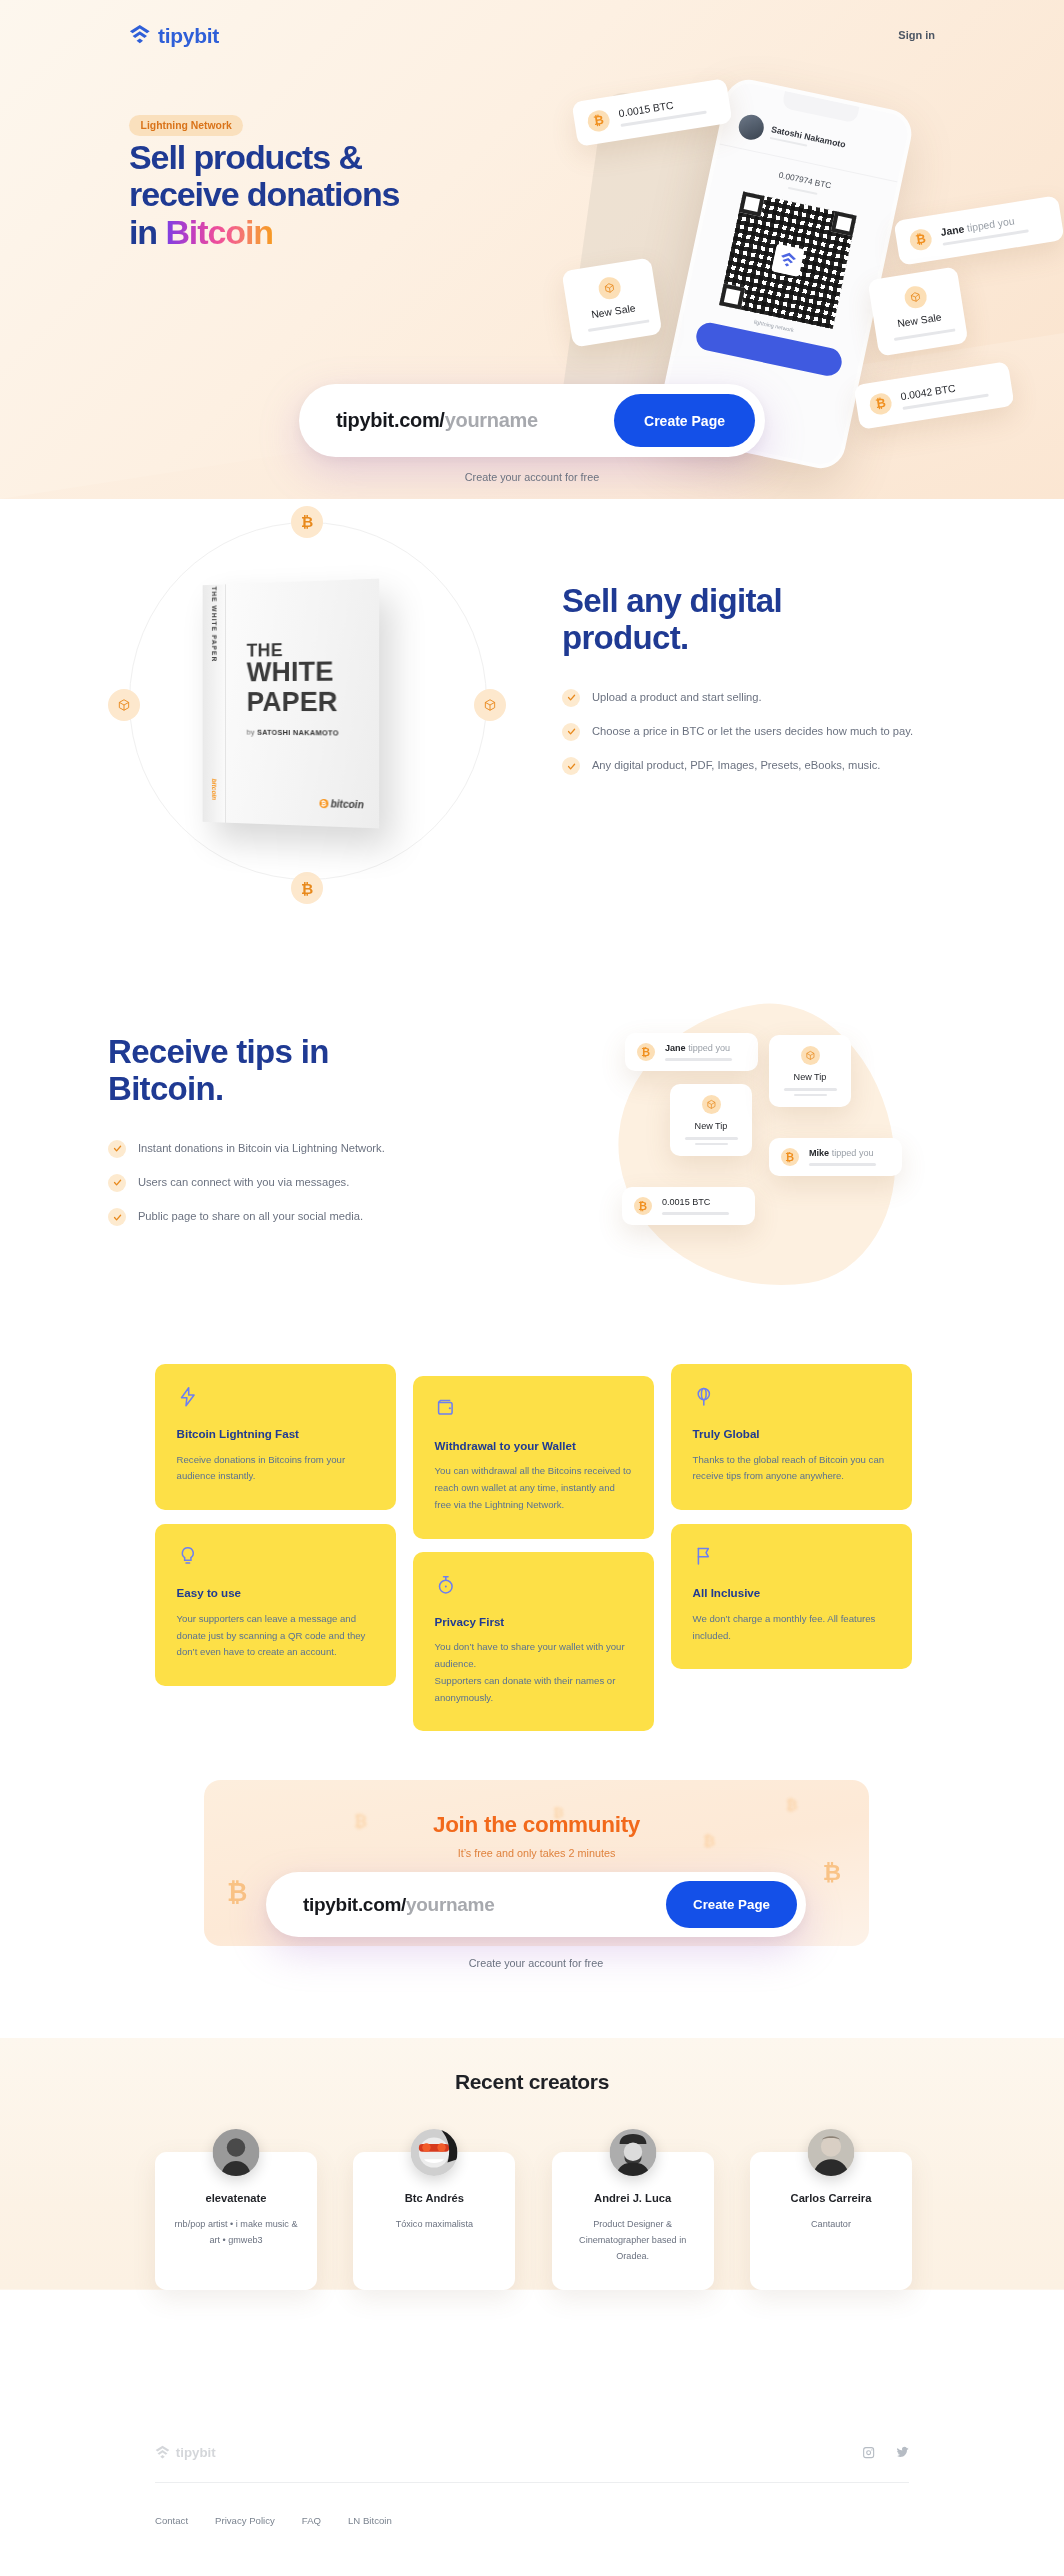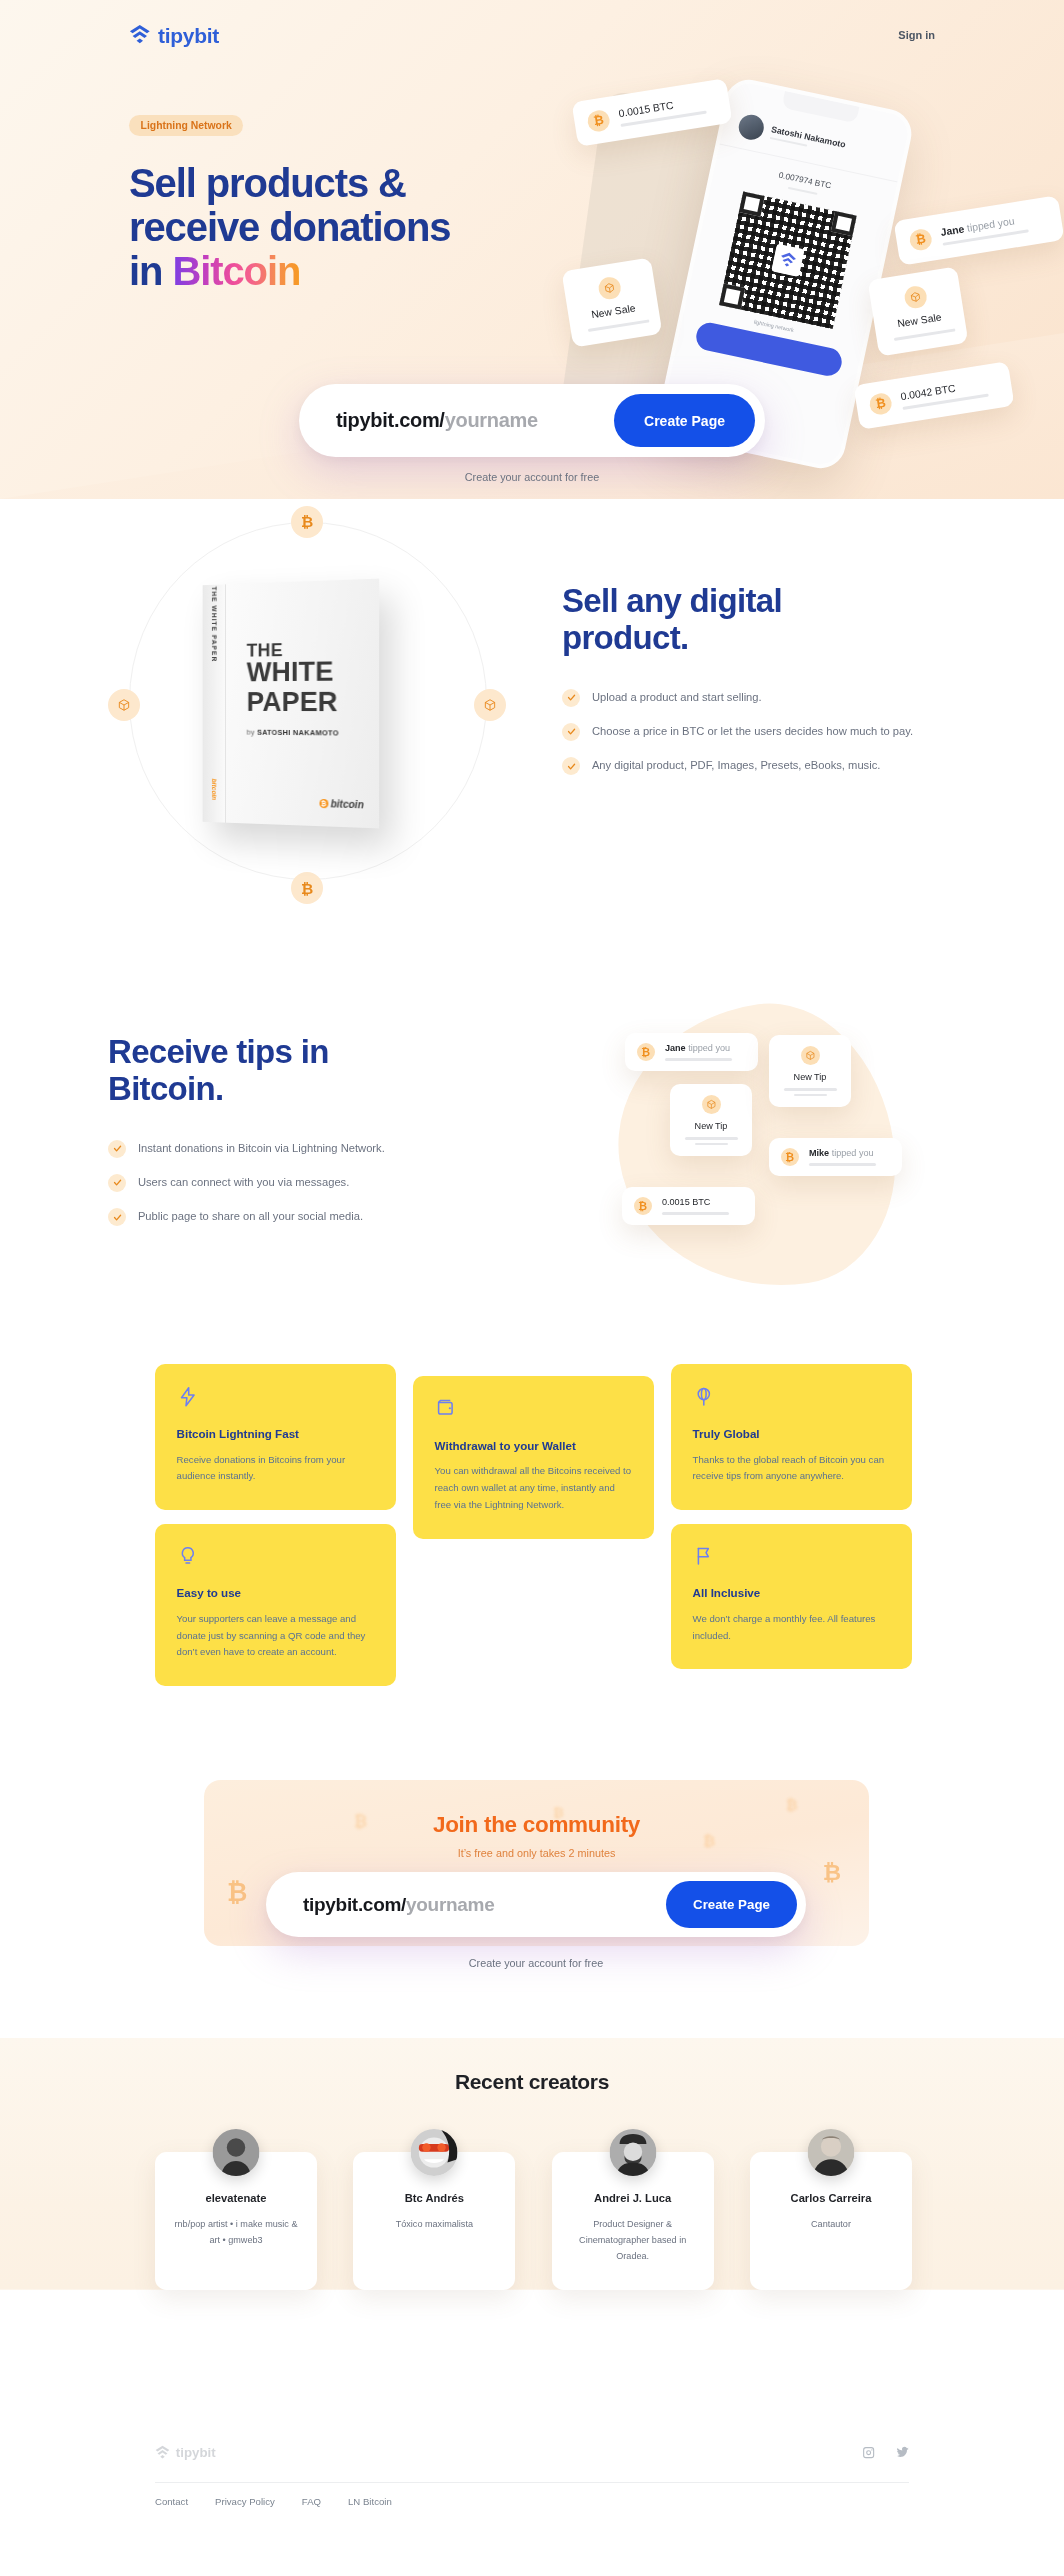--- a/index.html
+++ b/index.html
@@ -34,22 +34,22 @@
   .logo-mark{width:21.6px;height:21.6px;display:block}
   .logo-text{font-size:21px;font-weight:700;color:#2f5fd8;letter-spacing:-0.3px;line-height:1}
   .signin{font-size:11px;font-weight:700;color:#4b5563;cursor:pointer}
 
   .hero-left{position:absolute;left:129px;top:115px;width:449px;z-index:30}
   .pill{
     display:inline-block;background:#fae0bd;color:#d9731a;
     font-size:10.4px;font-weight:600;border-radius:16.6px;padding:5px 11.6px;
   }
   h1.hero-title{
-    margin-top:25px;
-    font-size:40px;line-height:1.1;font-weight:800;color:#1f3a93;letter-spacing:-1.1px;
+    margin-top:3px;
+    font-size:34px;line-height:1.1;font-weight:800;color:#1f3a93;letter-spacing:-1.1px;
   }
   .grad{
     background:linear-gradient(90deg,#7b3fe4 0%,#c03ec0 25%,#ee4e9b 48%,#f4628a 62%,#f58e4f 82%,#f79a22 100%);
     -webkit-background-clip:text;background-clip:text;color:transparent;
   }
 
   
   .searchbar{
     position:absolute;left:299px;top:384px;width:466px;height:73px;z-index:35;
     background:#fff;border-radius:40px;
@@ -210,21 +210,21 @@
   .cbio{font-size:9.1px;color:#6b7280;line-height:1.75}
 
   
   .footer{position:relative;width:1064px;height:190px;background:#fff;padding:58px 155px 0}
   .frow1{display:flex;align-items:center;justify-content:space-between}
   .flogo{display:flex;align-items:center;gap:5.8px;opacity:.42}
   .flogo-text{font-size:13.3px;font-weight:700;color:#9aa0a8}
   .fsocial{display:flex;align-items:center;gap:20px}
   .fsocial svg{width:13.3px;height:13.3px;fill:#b6bcc4;cursor:pointer}
   .fdiv{margin-top:21.6px;height:0.8px;background:#eceef0}
-  .flinks{margin-top:14px;display:flex;gap:27px}
+  .flinks{margin-top:33px;display:flex;gap:27px}
   .flinks a{font-size:9.6px;color:#7b8490;text-decoration:none;cursor:pointer}
 </style>
 </head>
 <body>
 
 <div class="page">
 
   <section class="hero">
     <div class="hero-clip"></div>
 
@@ -511,20 +511,31 @@
       <div class="fcol fcol2">
         <div class="fcard2">
           <svg class="ficon" viewBox="0 0 24 24" fill="none" stroke="#6c7ff2" stroke-width="1.7" stroke-linejoin="round">
               <path d="M4 6h13a2 2 0 0 1 2 2v9a2 2 0 0 1-2 2H6a2 2 0 0 1-2-2V6z"></path>
               <path d="M4 6l2-2h11"></path>
               <circle cx="16.5" cy="12.5" r="1.2" fill="#6c7ff2" stroke="none"></circle>
             </svg>
           <h3>Withdrawal to your Wallet</h3>
           <p>You can withdrawal all the Bitcoins received to reach own wallet at any time, instantly and free via the Lightning Network.</p>
         </div>
+        <div class="fcard2">
+          <svg class="ficon" viewBox="0 0 24 24" fill="none" stroke="#6c7ff2" stroke-width="1.7" stroke-linecap="round">
+              <circle cx="12" cy="14" r="7"></circle>
+              <path d="M9.5 3h5"></path>
+              <path d="M12 7V3"></path>
+              <circle cx="12" cy="14" r="1.1" fill="#6c7ff2" stroke="none"></circle>
+            </svg>
+          <h3>Privacy First</h3>
+          <p style="white-space:pre-line">You don’t have to share your wallet with your audience.
+Supporters can donate with their names or anonymously.</p>
+        </div>
       </div>
 
       <div class="fcol fcol3">
         <div class="fcard2">
           <svg class="ficon" viewBox="0 0 24 24" fill="none" stroke="#6c7ff2" stroke-width="1.7" stroke-linecap="round">
               <circle cx="12" cy="9" r="6.2"></circle>
               <ellipse cx="12" cy="9" rx="2.6" ry="6.2"></ellipse>
               <path d="M12 15.2V21"></path>
             </svg>
           <h3>Truly Global</h3>

